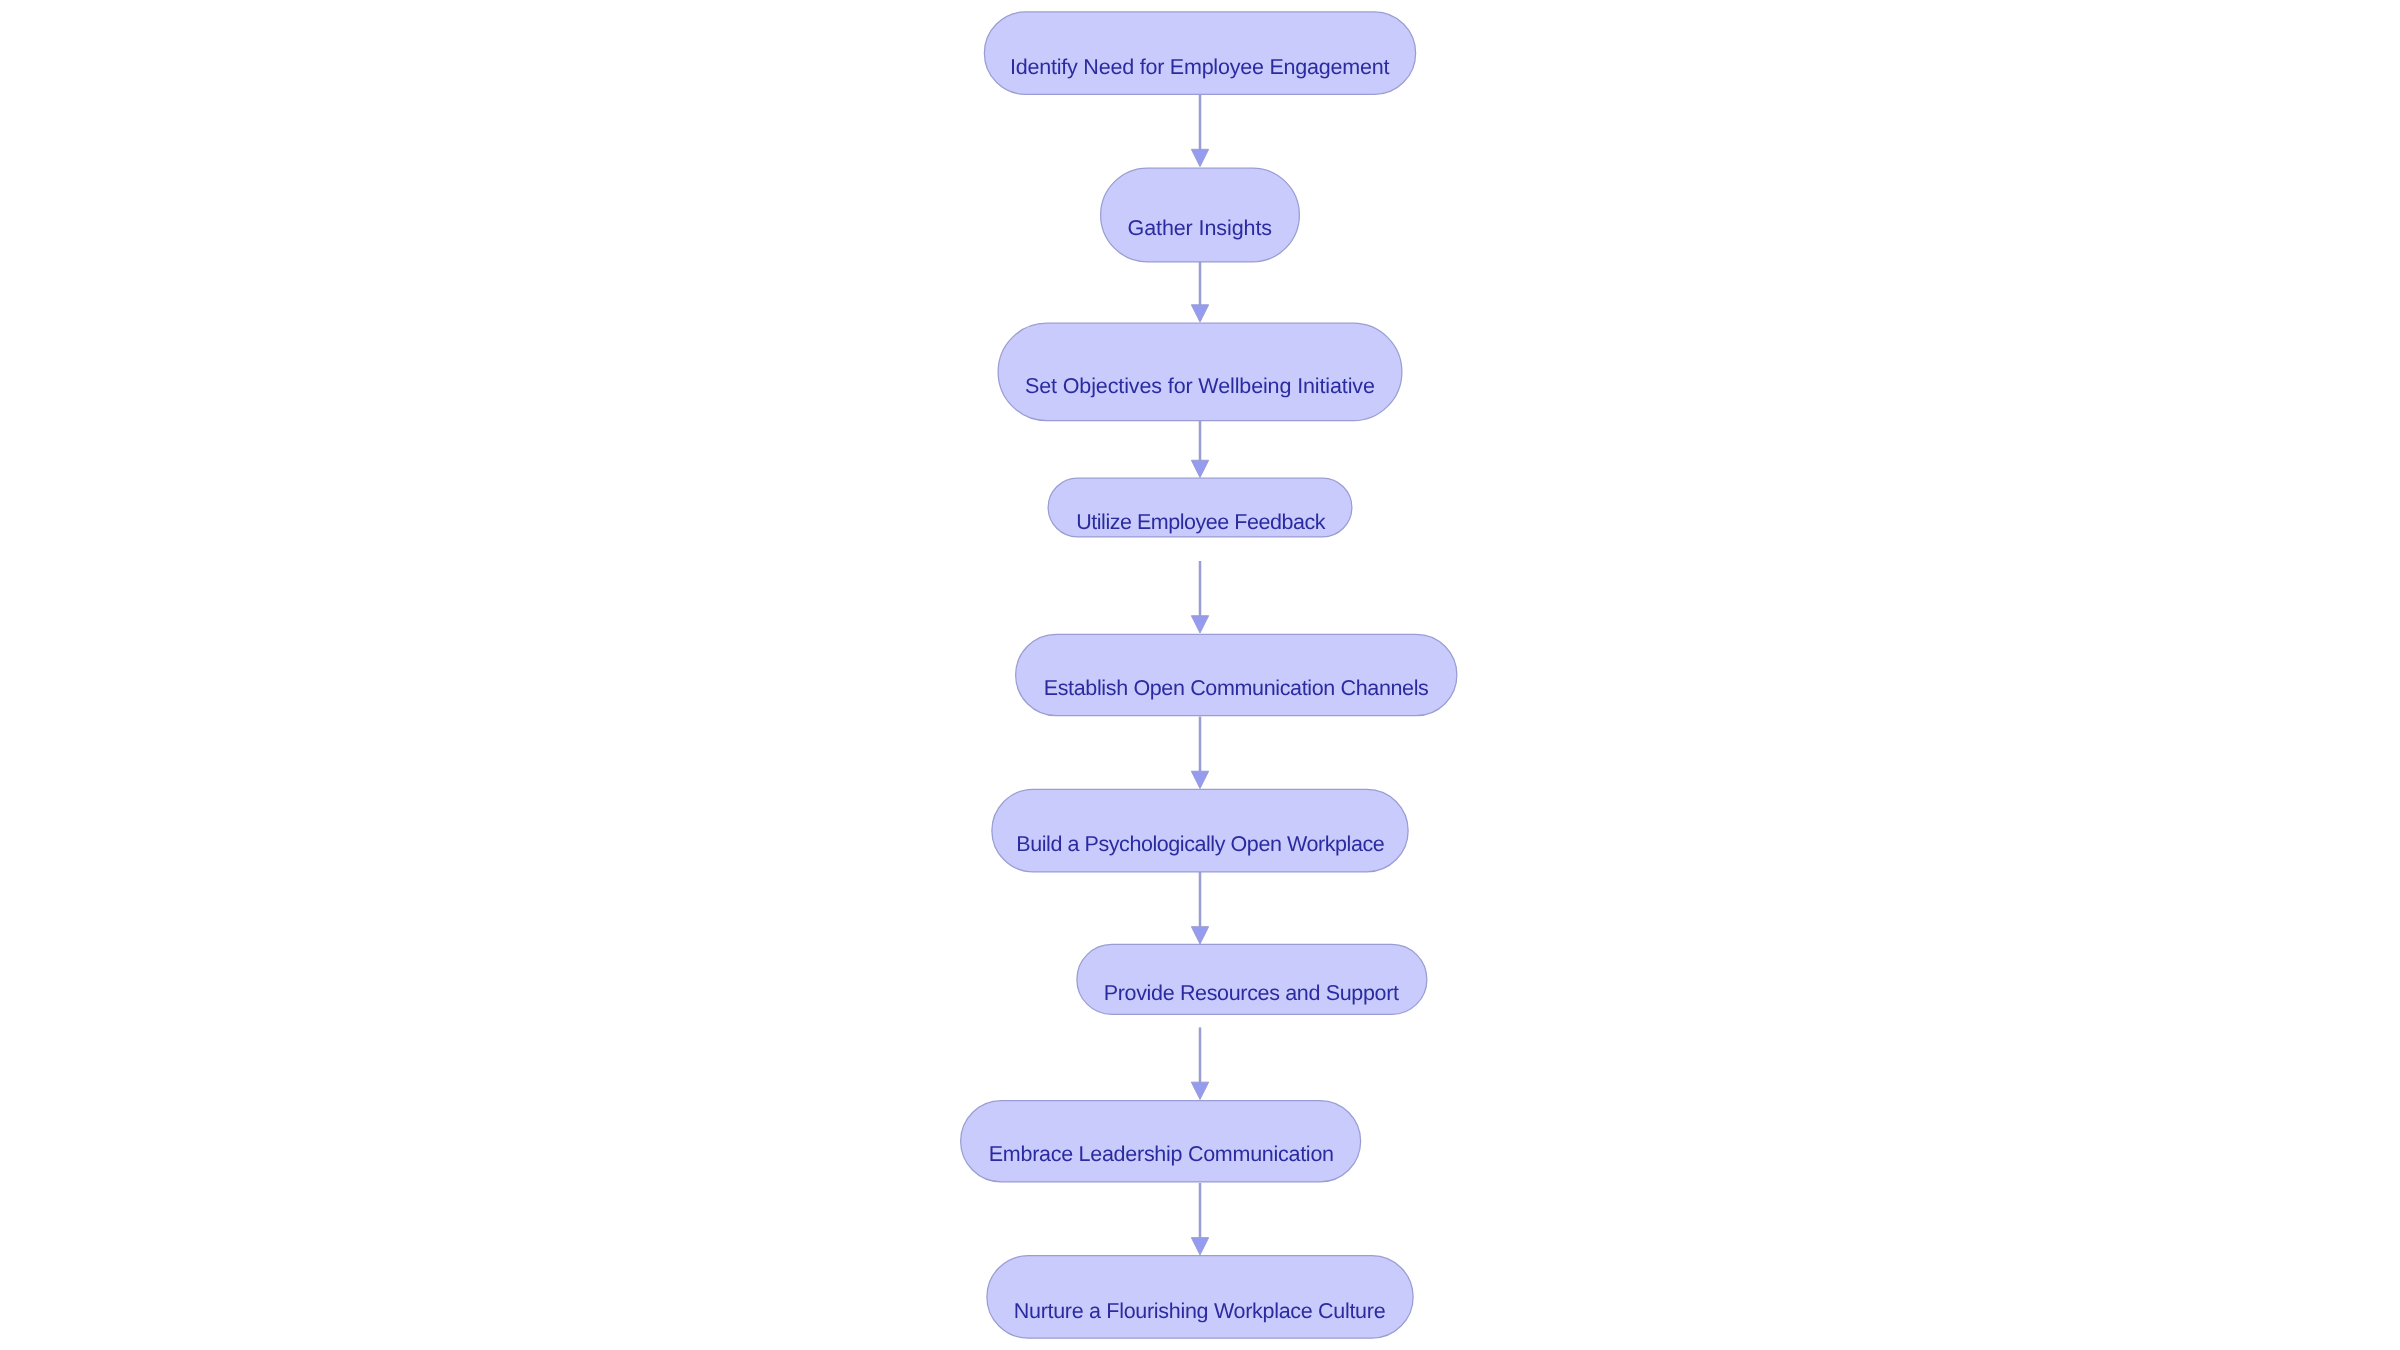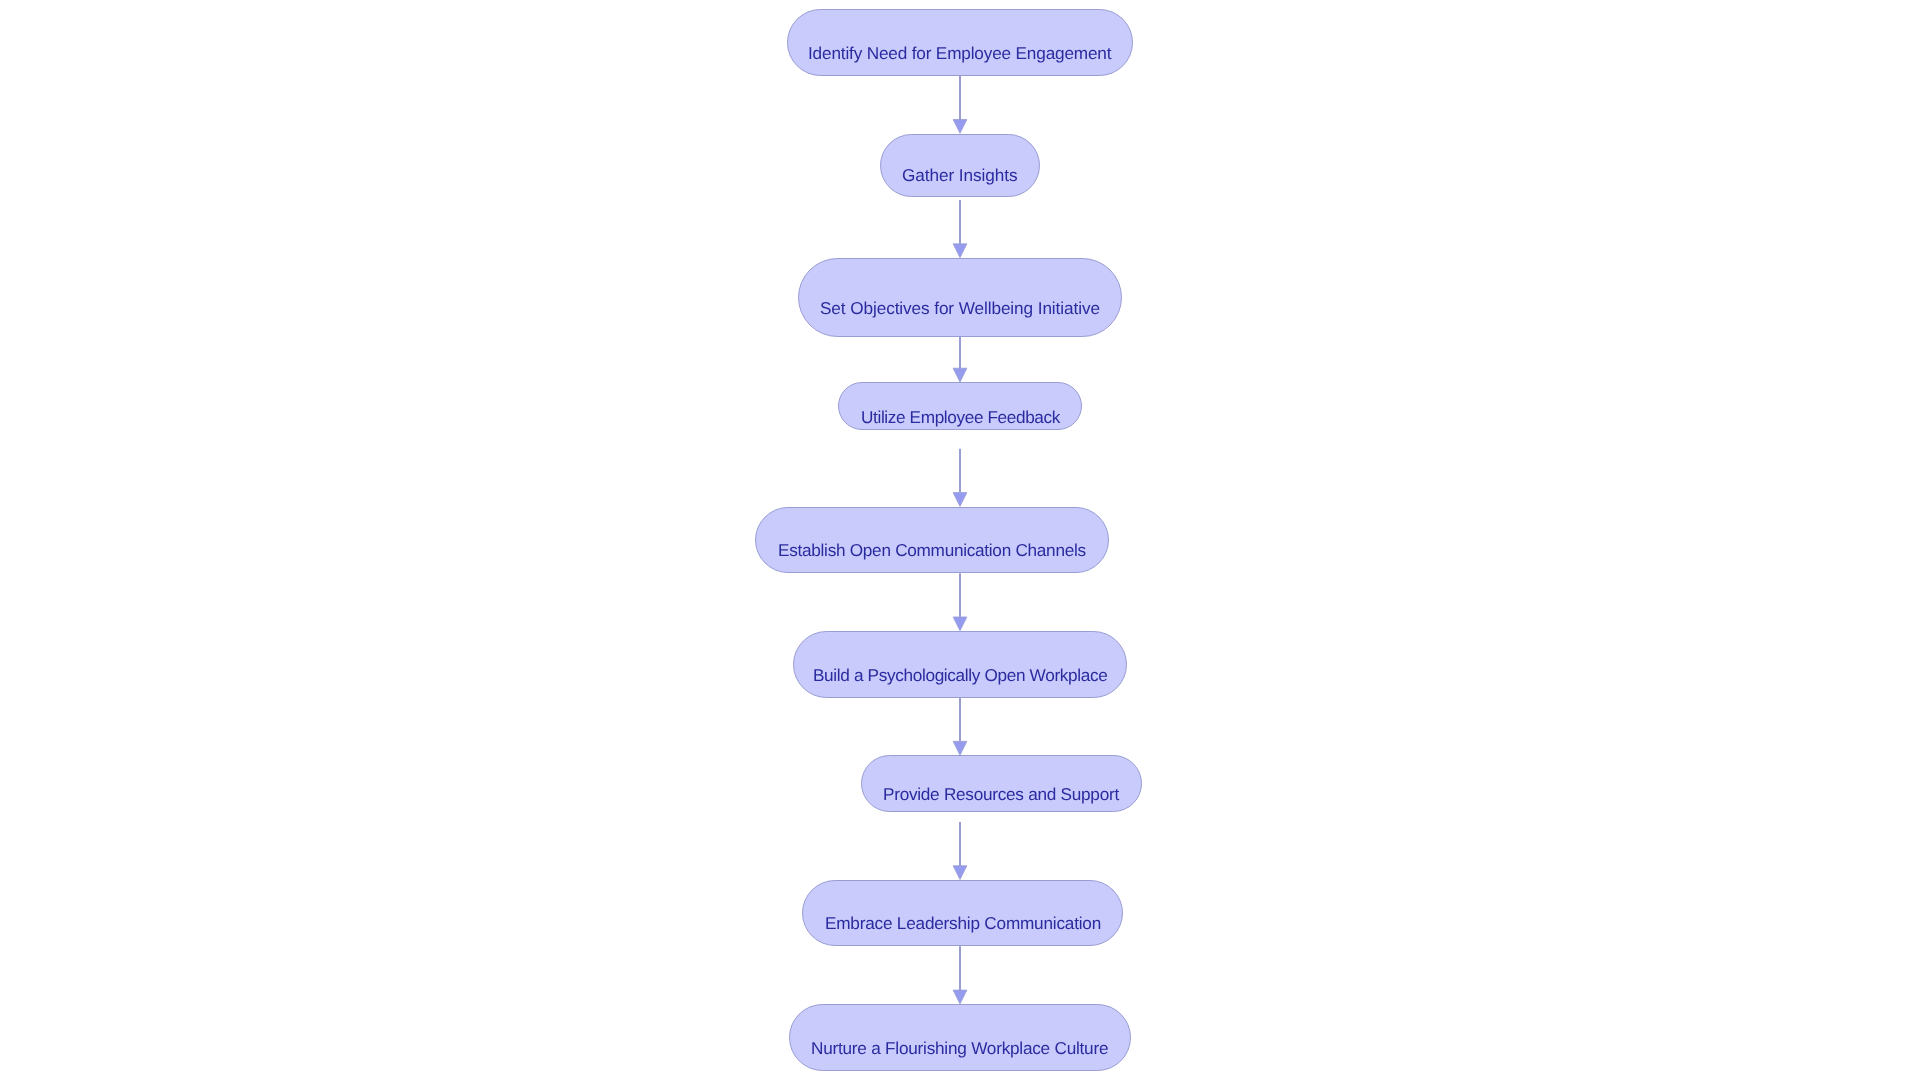--- a/index.html
+++ b/index.html
@@ -12,27 +12,27 @@
   #node-layer{position:absolute;left:0;top:0;width:1920px;height:1080px;}
   .node{position:absolute;box-sizing:border-box;
         background:#c8cbfb;border:1px solid #9a9dd3;border-radius:999px;
         display:flex;align-items:center;justify-content:center;
         color:#2b2ba0;font-size:17.2px;white-space:nowrap;}
   .node .label{display:block;line-height:1;
                transform:translateZ(0);will-change:transform;margin-top:22px;}
 
   
   #n1{left:786.7px;top:9.2px;   width:346.6px;height:66.5px}
-  #n2{left:879.7px;top:133.575px; width:160.6px;height:63px}
+  #n2{left:879.7px;top:133.575px; width:160.6px;height:76px}
   #n3{left:797.6px;top:257.95px; width:324.8px;height:79px}
   #n4{left:837.9px;top:382.325px; width:244.2px;height:48px}
-  #n5{left:755px;top:506.7px; width:354.4px;height:66.5px}
+  #n5{left:812px;top:506.7px; width:354.4px;height:66.5px}
   #n6{left:793.4px;top:631.075px; width:333.2px;height:66.5px}
   #n7{left:861px;top:755.45px; width:280.6px;height:57px}
-  #n8{left:802px;top:879.825px; width:321.4px;height:66.5px}
+  #n8{left:768px;top:879.825px; width:321.4px;height:66.5px}
   #n9{left:788.7px;top:1004.2px;width:342.6px;height:66.5px}
 
   #n1 .label{letter-spacing:-0.168px;margin-left:0.168px}
   #n2 .label{letter-spacing:-0.067px;margin-left:0.067px}
   #n3 .label{letter-spacing:-0.091px;margin-left:0.091px}
   #n4 .label{letter-spacing:-0.371px;margin-left:0.371px}
   #n5 .label{letter-spacing:-0.279px;margin-left:0.279px}
   #n6 .label{letter-spacing:-0.339px;margin-left:0.339px}
   #n7 .label{letter-spacing:-0.267px;margin-left:0.267px}
   #n8 .label{letter-spacing:-0.212px;margin-left:0.212px}

